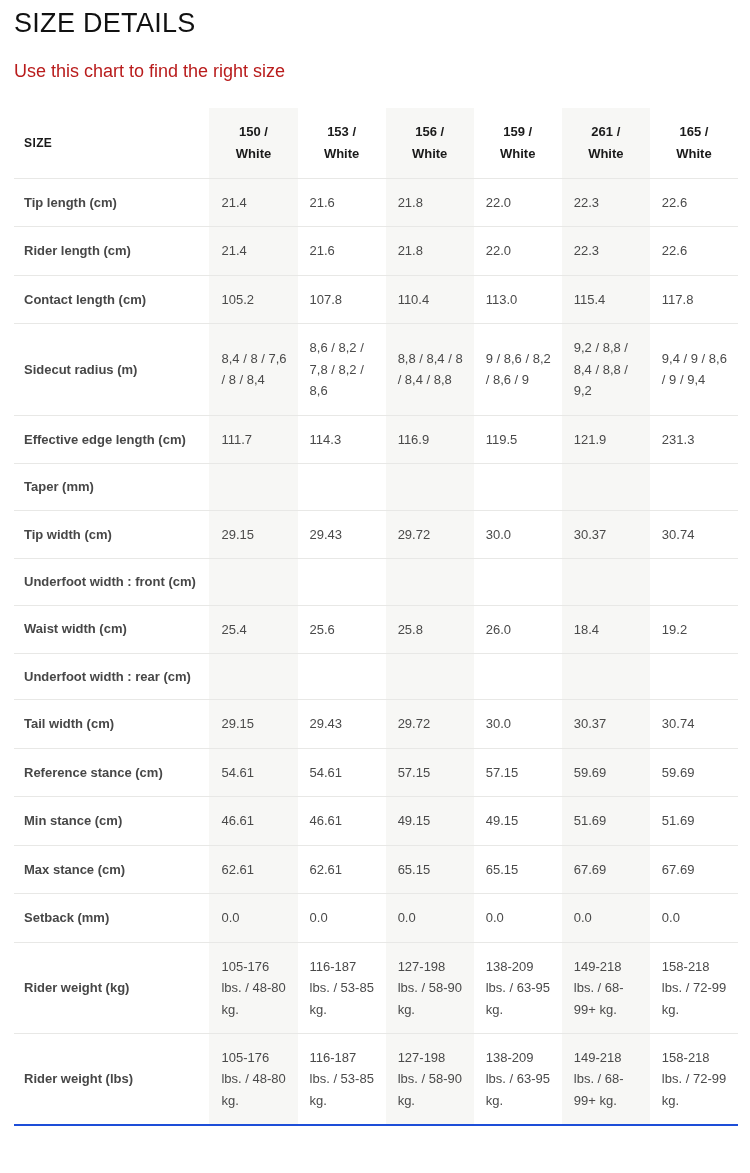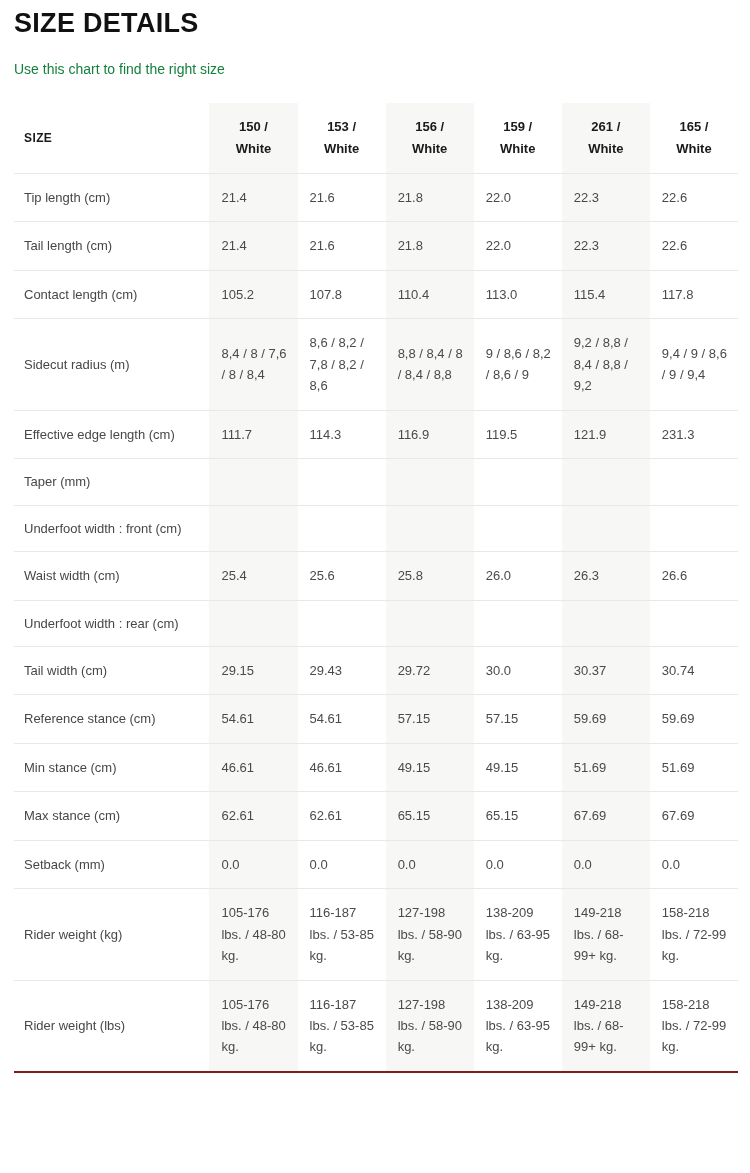--- a/index.html
+++ b/index.html
@@ -7,59 +7,59 @@
   body {
     width: 750px;
     font-family: "Liberation Sans", sans-serif;
     color: #1a1a1a;
     -webkit-font-smoothing: antialiased;
   }
   .page { padding: 8px 12px 14px 14px; }
 
   h1.title {
     font-size: 27px;
-    font-weight: 700;
+    font-weight: 400;
     letter-spacing: 0.3px;
     color: #111111;
     margin-bottom: 22px;
   }
   p.subtitle {
-    font-size: 14px;
-    color: #15803d;
+    font-size: 18px;
+    color: #b91c1c;
     margin-bottom: 26px;
   }
 
   table.size-table {
     width: 100%;
     border-collapse: collapse;
     table-layout: fixed;
     font-size: 13px;
     color: #4a4a4a;
-    border-bottom: 2px solid #7f1d1d;
+    border-bottom: 2px solid #1d4ed8;
   }
   col.label-col { width: 27%; }
 
   thead th { vertical-align: middle; font-weight: 700; color: #1a1a1a; }
   thead th.corner {
     text-align: left;
     padding: 13px 6px 13px 10px;
     font-size: 12px;
     letter-spacing: 0.4px;
   }
   thead th.size-col {
     text-align: center;
     line-height: 22px;
     padding: 13px 6px;
     font-size: 13px;
   }
 
   tbody tr { border-top: 1px solid #e8e8e6; }
   tbody th.row-label {
     text-align: left;
-    font-weight: 400;
+    font-weight: 700;
     padding: 13px 8px 13px 10px;
     vertical-align: middle;
     line-height: 1.5;
     color: #474747;
   }
   tbody td.cell {
     text-align: left;
     padding: 13px 10px 13px 12px;
     vertical-align: middle;
     line-height: 1.65;
@@ -99,21 +99,21 @@
     <tr>
           <th class="row-label">Tip length (cm)</th>
           <td class="cell">21.4</td>
           <td class="cell">21.6</td>
           <td class="cell">21.8</td>
           <td class="cell">22.0</td>
           <td class="cell">22.3</td>
           <td class="cell">22.6</td>
         </tr>
         <tr>
-          <th class="row-label">Tail length (cm)</th>
+          <th class="row-label">Rider length (cm)</th>
           <td class="cell">21.4</td>
           <td class="cell">21.6</td>
           <td class="cell">21.8</td>
           <td class="cell">22.0</td>
           <td class="cell">22.3</td>
           <td class="cell">22.6</td>
         </tr>
         <tr>
           <th class="row-label">Contact length (cm)</th>
           <td class="cell">105.2</td>
@@ -144,36 +144,45 @@
         <tr>
           <th class="row-label">Taper (mm)</th>
           <td class="cell"></td>
           <td class="cell"></td>
           <td class="cell"></td>
           <td class="cell"></td>
           <td class="cell"></td>
           <td class="cell"></td>
         </tr>
         <tr>
+          <th class="row-label">Tip width (cm)</th>
+          <td class="cell">29.15</td>
+          <td class="cell">29.43</td>
+          <td class="cell">29.72</td>
+          <td class="cell">30.0</td>
+          <td class="cell">30.37</td>
+          <td class="cell">30.74</td>
+        </tr>
+        <tr>
           <th class="row-label">Underfoot width : front (cm)</th>
           <td class="cell"></td>
           <td class="cell"></td>
           <td class="cell"></td>
           <td class="cell"></td>
           <td class="cell"></td>
           <td class="cell"></td>
         </tr>
         <tr>
           <th class="row-label">Waist width (cm)</th>
           <td class="cell">25.4</td>
           <td class="cell">25.6</td>
           <td class="cell">25.8</td>
           <td class="cell">26.0</td>
-          <td class="cell">26.3</td>
-          <td class="cell">26.6</td>
+          <td class="cell">18.4</td>
+          <td class="cell">19.2</td>
         </tr>
         <tr>
           <th class="row-label">Underfoot width : rear (cm)</th>
           <td class="cell"></td>
           <td class="cell"></td>
           <td class="cell"></td>
           <td class="cell"></td>
           <td class="cell"></td>
           <td class="cell"></td>
         </tr>

